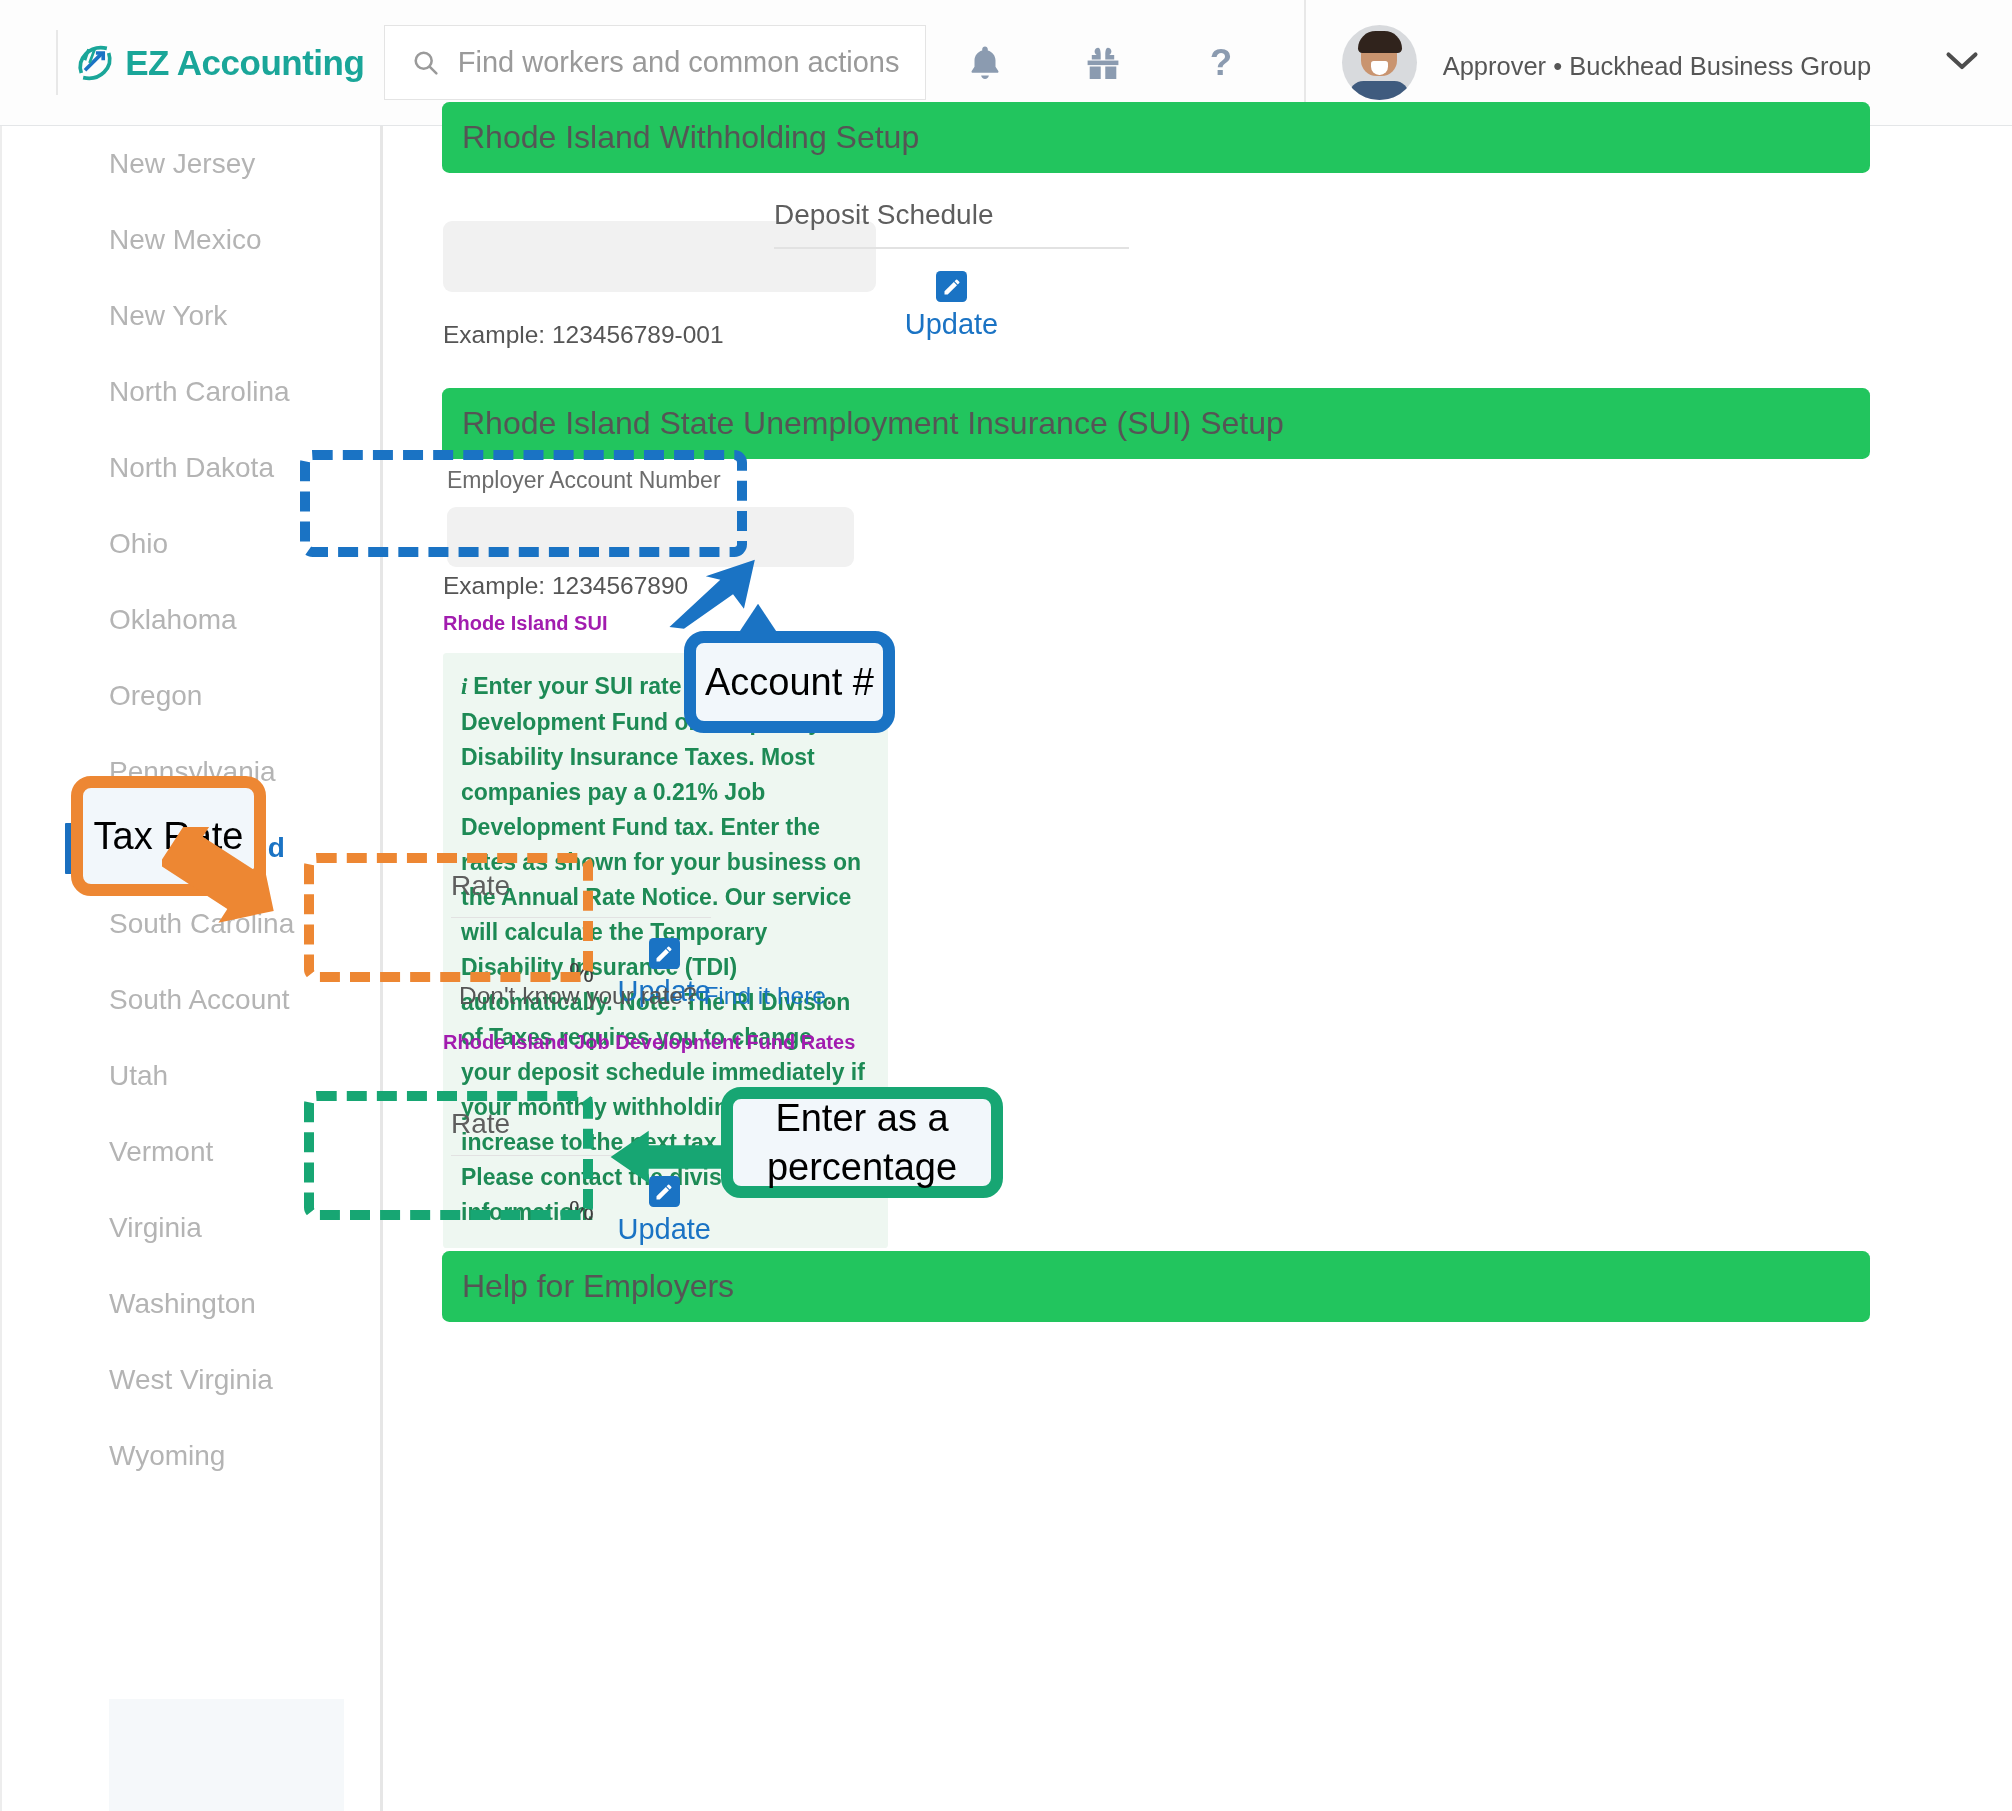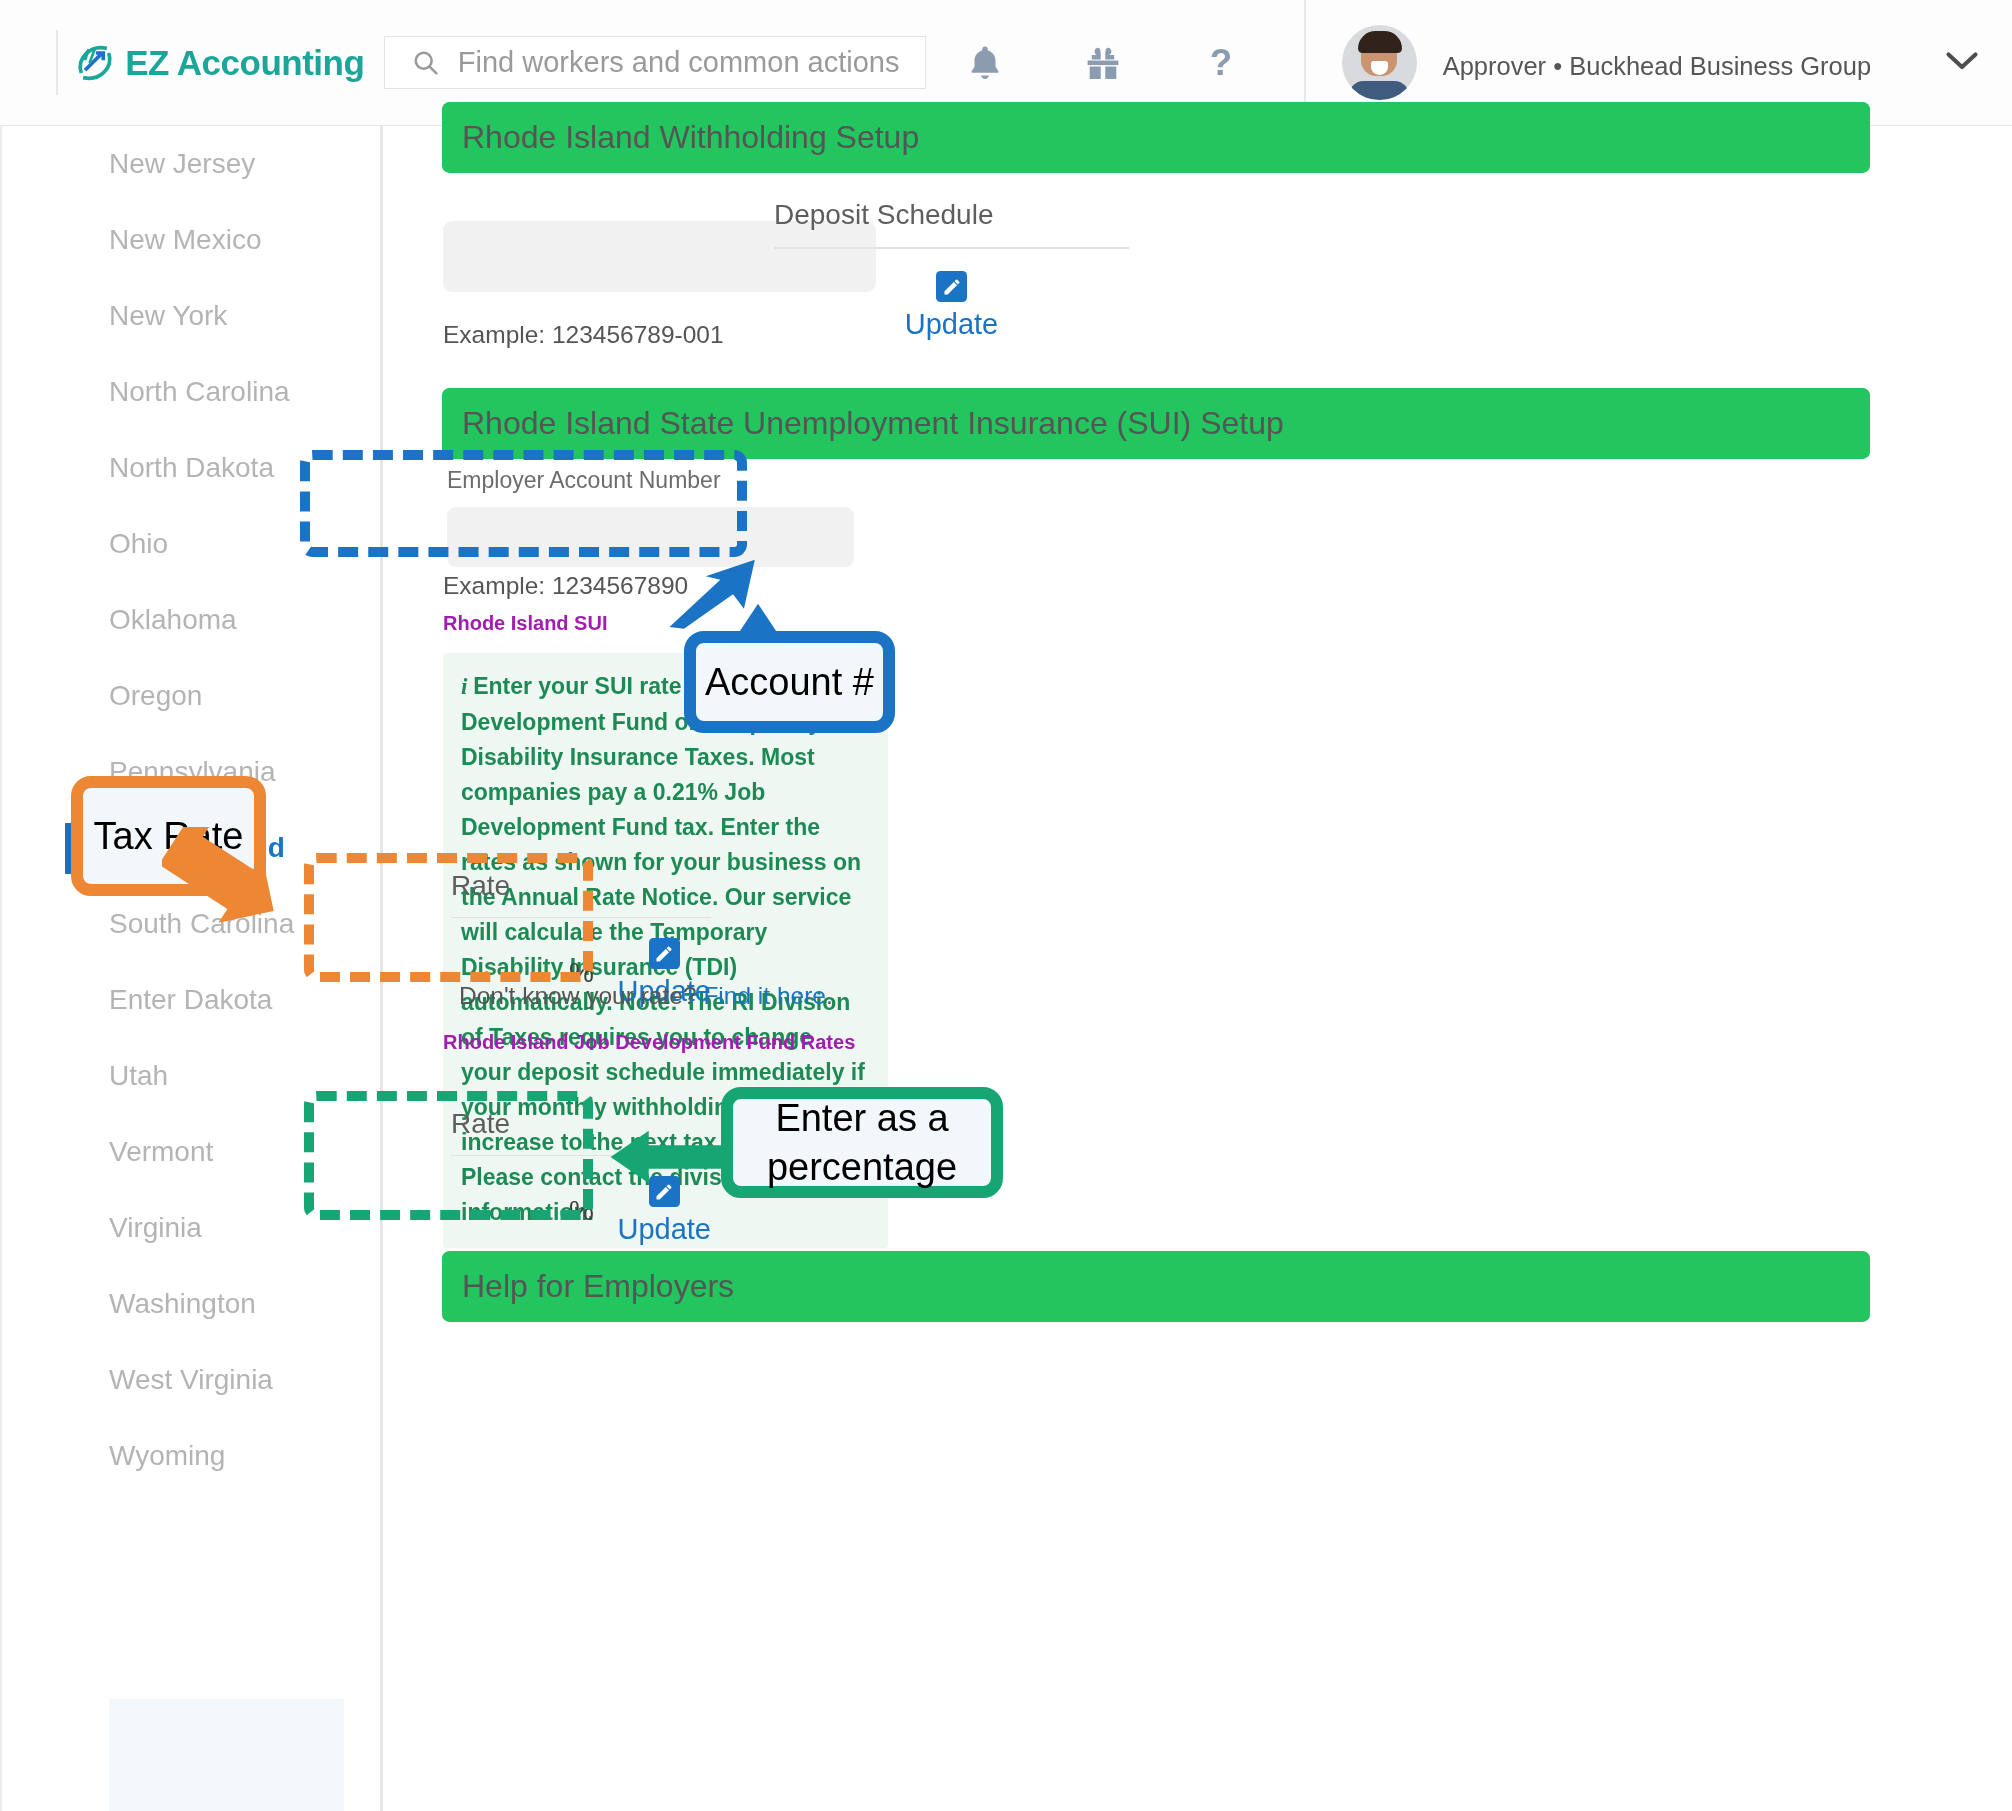--- a/index.html
+++ b/index.html
@@ -16,21 +16,21 @@
     position: absolute; left: 0; top: 0; width: 2013px; height: 126px;
     background: #fdfdfd;
     border-bottom: 1.8px solid #e4e6e8;
     display: flex; align-items: center;
   }
   .brand-divider { width: 1.8px; height: 65px; background: #e8e8e8; margin-left: 56px; }
   .logo-wrap { display: flex; align-items: center; margin-left: 16.4px; }
   .logo-mark { width: 42px; height: 42px; margin-right: 9px; }
   .logo-text { font-size: 35px; font-weight: 700; color: #1aa699; letter-spacing: -0.5px; }
   .searchbox {
-    margin-left: 20px; width: 542px; height: 53px;
+    margin-left: 20px; width: 542px; height: 75px;
     border: 1.8px solid #e4e4e4; background: #fff;
     display: flex; align-items: center; padding-left: 25.5px;
   }
   .search-icon { width: 29px; height: 29px; flex: none; margin-right: 18px; }
   .search-ph { font-size: 29px; color: #9a9a9a; }
   .hdr-icons { display: flex; align-items: center; margin-left: 38px; gap: 76px; }
   .hdr-ico { width: 42px; height: 42px; display: block; }
   .hdr-divider { width: 1.8px; height: 126px; background: #e8e8e8; margin-left: 62px; }
   .user-area { display: flex; align-items: center; margin-left: 36px; }
   .avatar {
@@ -227,21 +227,21 @@
           <span>Pennsylvania</span>
         </div>
         <div class="sb-item active">
           <span class="sb-bar"></span>
           <span>Rhode Island</span>
         </div>
         <div class="sb-item">
           <span>South Carolina</span>
         </div>
         <div class="sb-item">
-          <span>Enter Dakota</span>
+          <span>South Account</span>
         </div>
         <div class="sb-item">
           <span>Utah</span>
         </div>
         <div class="sb-item">
           <span>Vermont</span>
         </div>
         <div class="sb-item">
           <span>Virginia</span>
         </div>

